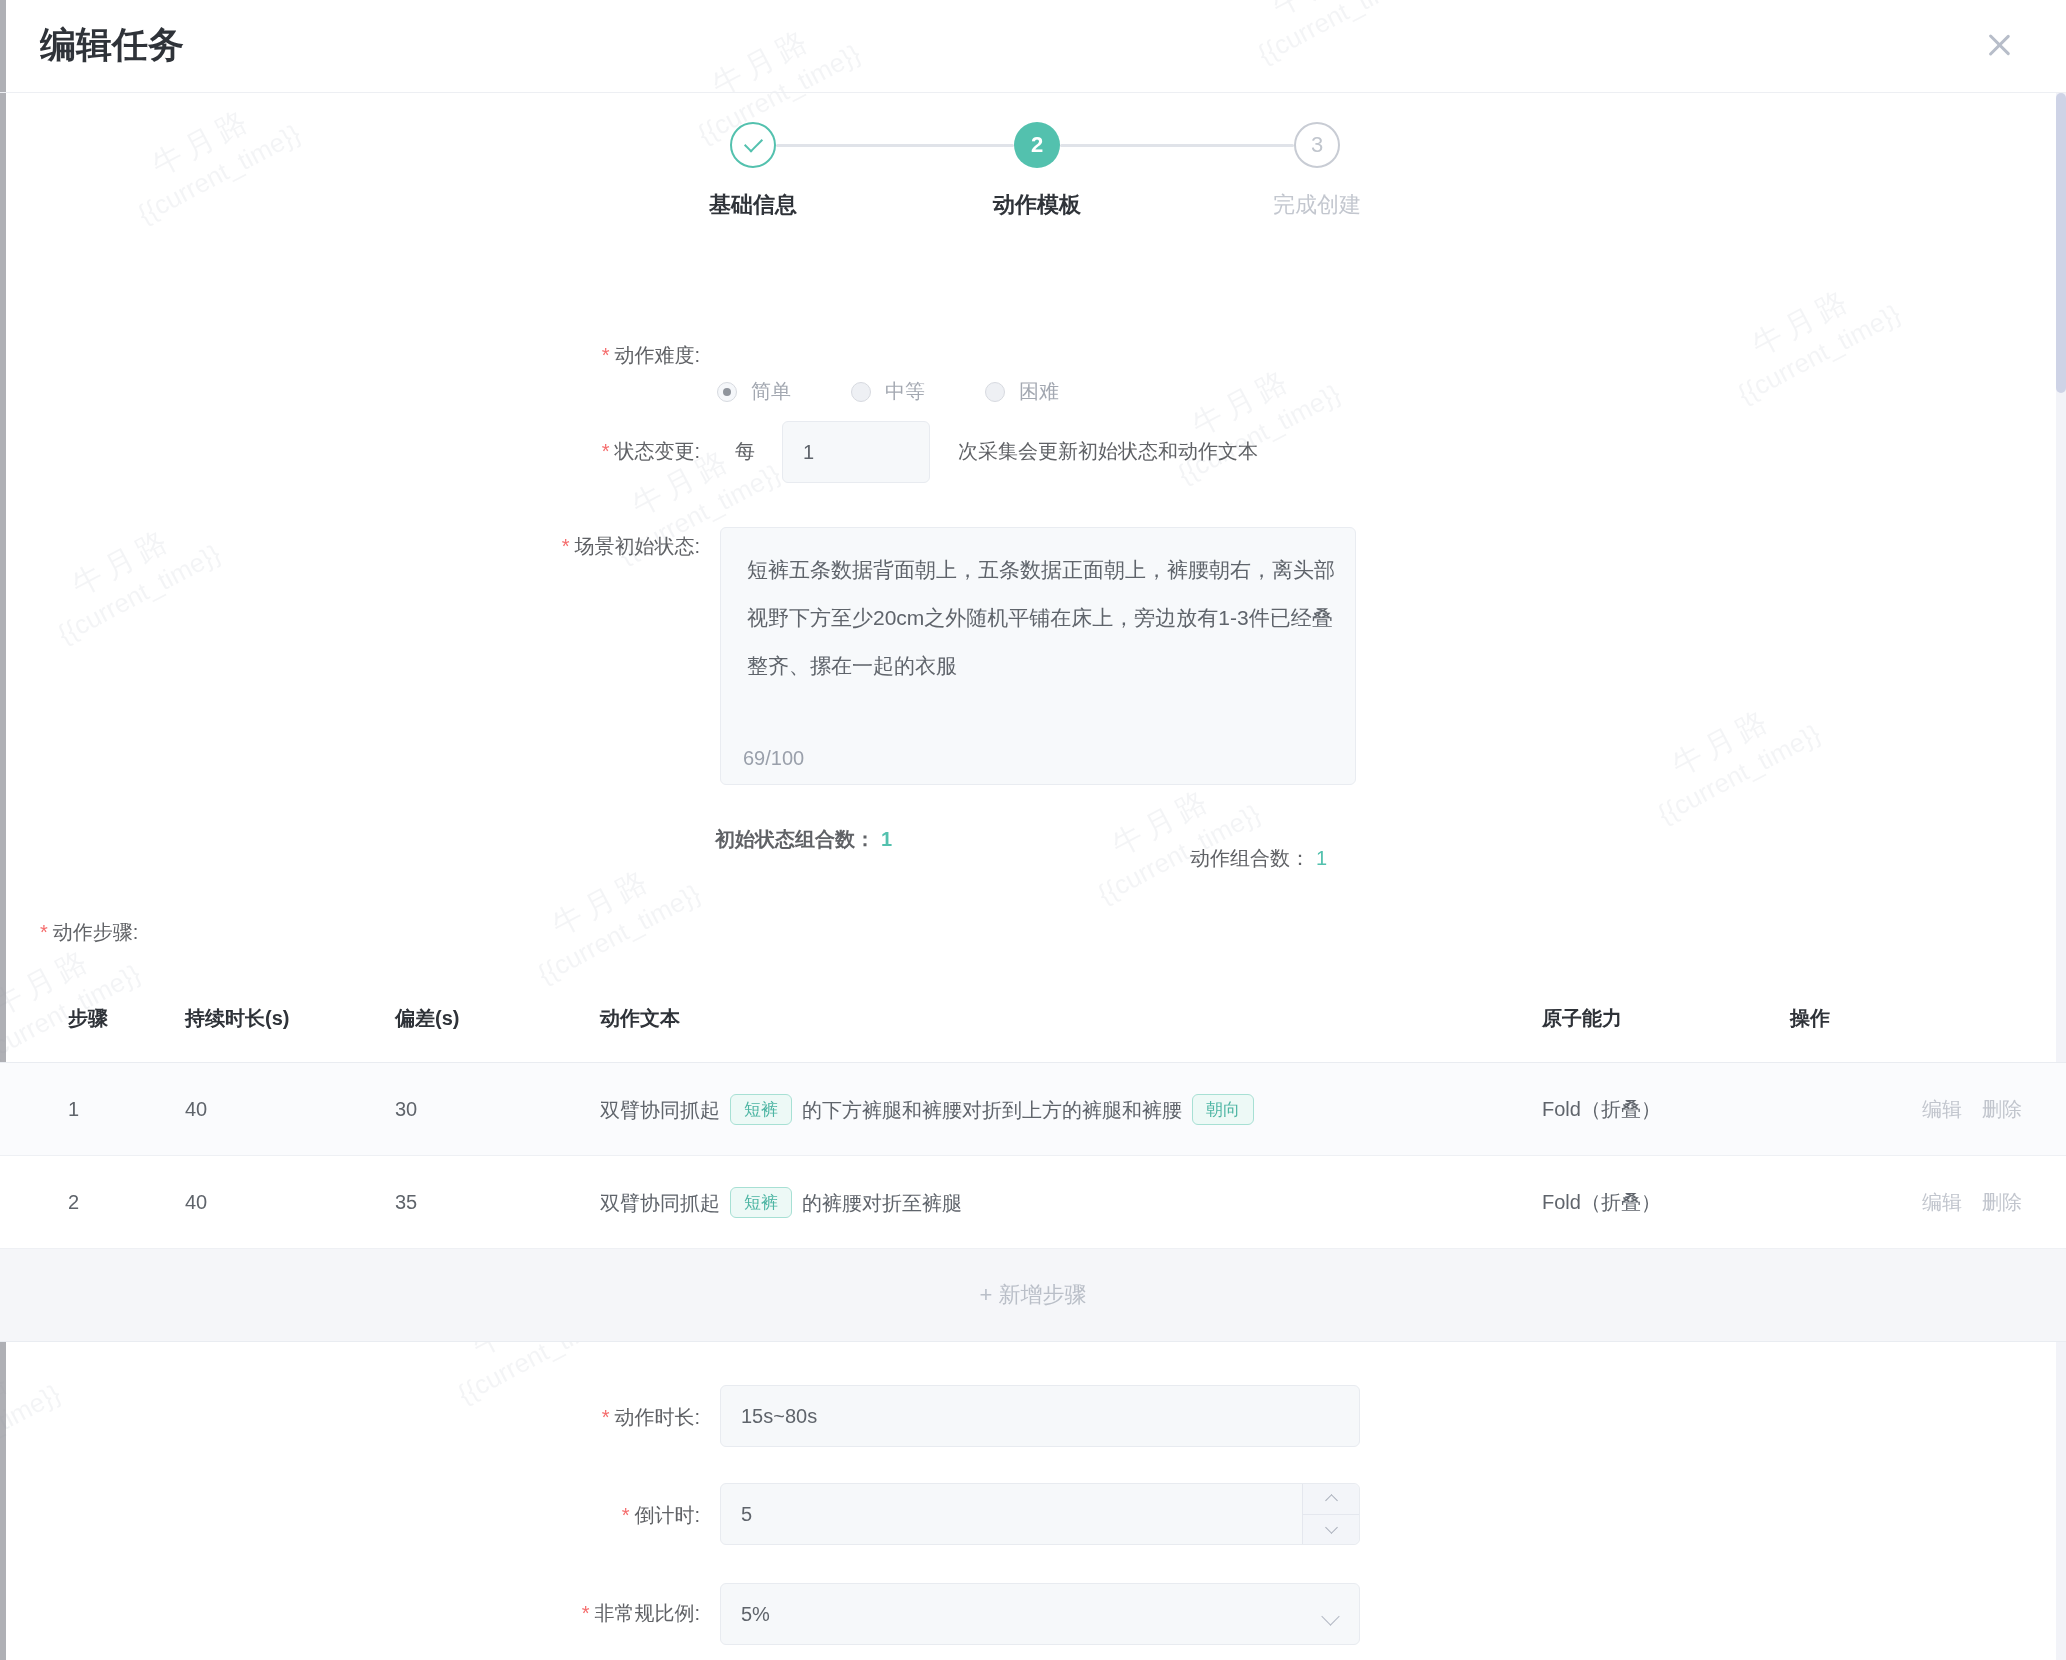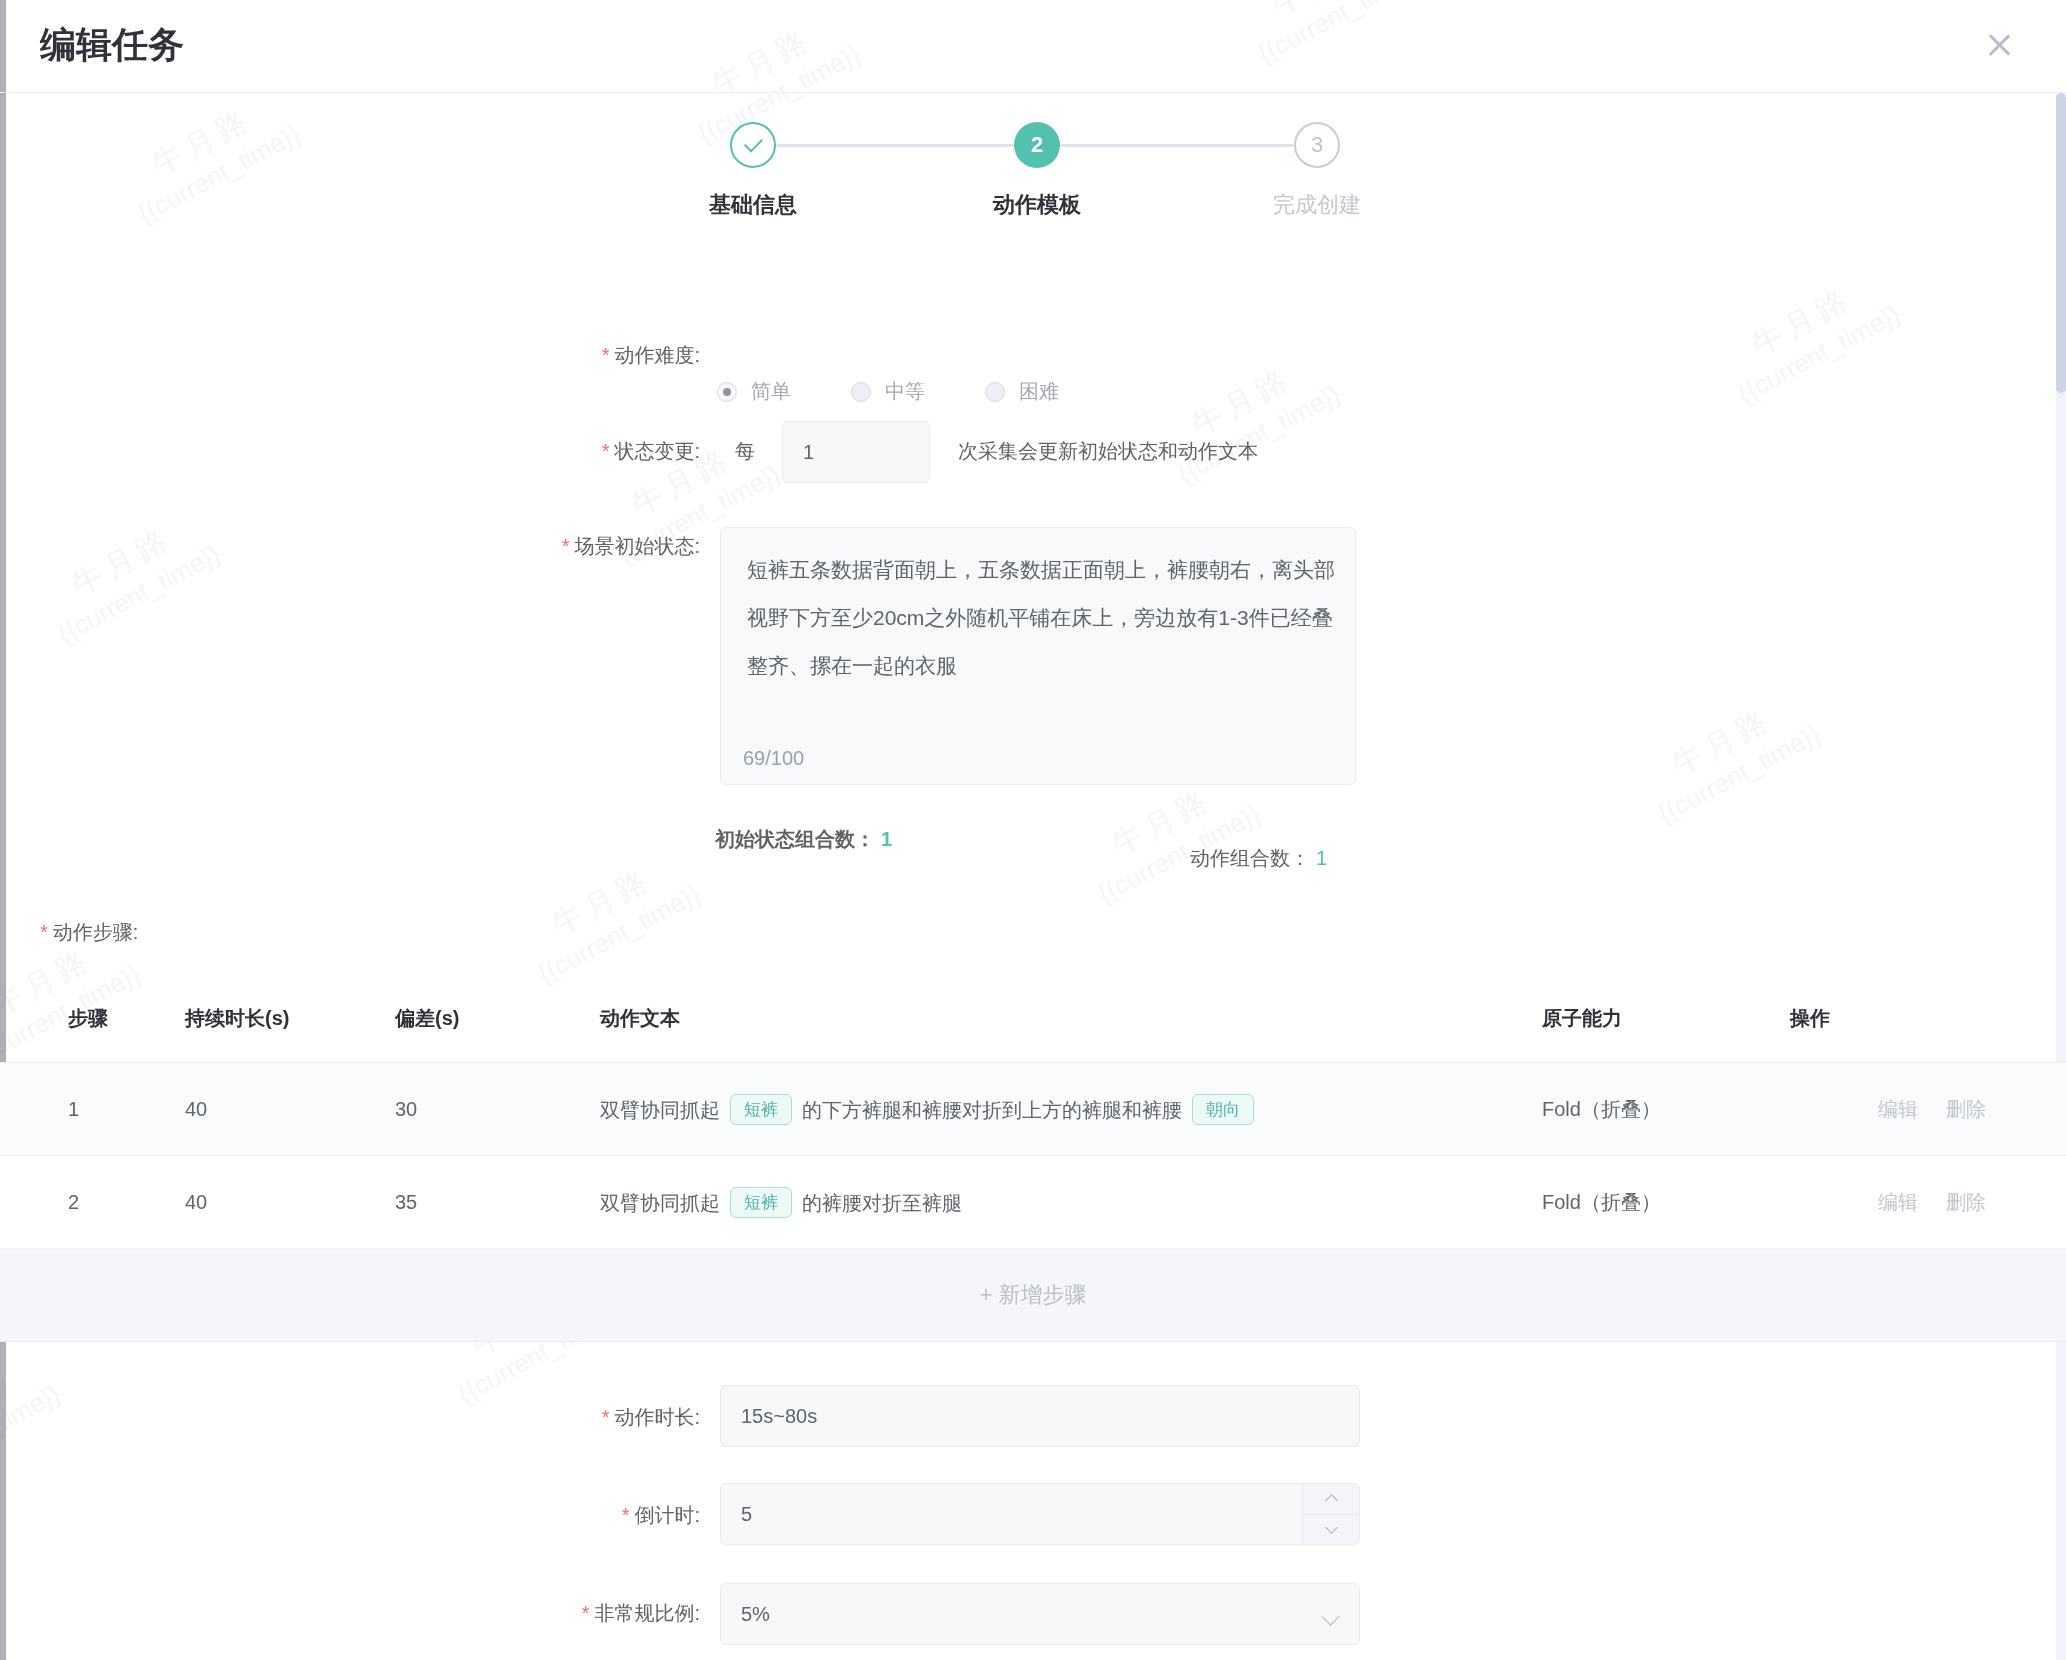--- a/index.html
+++ b/index.html
@@ -69,21 +69,21 @@
 
   
   .tbl { position:absolute; left:0; top:975px; width:2066px; }
   .trow, .thead { display:grid; grid-template-columns:117px 210px 205px 942px 248px 1fr;
                   padding-left:68px; box-sizing:border-box; align-items:center; font-size:20px; }
   .thead { height:88px; border-bottom:1px solid #e9ecf1; color:#2e3238; font-weight:700; }
   .trow { color:#5f646b; border-bottom:1px solid #eef0f4; height:93px; background:#fff; }
   .trow.stripe { background:#fafbfd; }
   .tag { display:inline-block; padding:3px 13px; margin:0 10px; border-radius:6px; font-size:17px;
          color:#4db5a3; background:#edf9f6; border:1px solid #a7e0d4; vertical-align:2px; }
-  .ops { justify-self:end; padding-right:80px; display:flex; gap:28px; }
+  .ops { justify-self:end; padding-right:44px; display:flex; gap:20px; }
   .ops span { color:#c1c5cd; cursor:pointer; }
   .add-row { height:92px; background:#f5f6f9; border-bottom:1px solid #e9ecf1; display:flex;
              align-items:center; justify-content:center; font-size:22px; color:#babfc8; cursor:pointer; }
 
   
   .inp-lg { left:720px; width:640px; height:62px; line-height:60px; }
   .spin { position:absolute; right:0; top:0; width:57px; height:100%; border-left:1px solid #e4e7ee; box-sizing:border-box;
           display:flex; flex-direction:column; border-radius:0 6px 6px 0; overflow:hidden; }
   .spin .sb { flex:1; background:#f3f5f9; display:flex; align-items:center; justify-content:center; cursor:pointer; }
   .spin .sb.up { border-bottom:1px solid #e4e7ee; }

